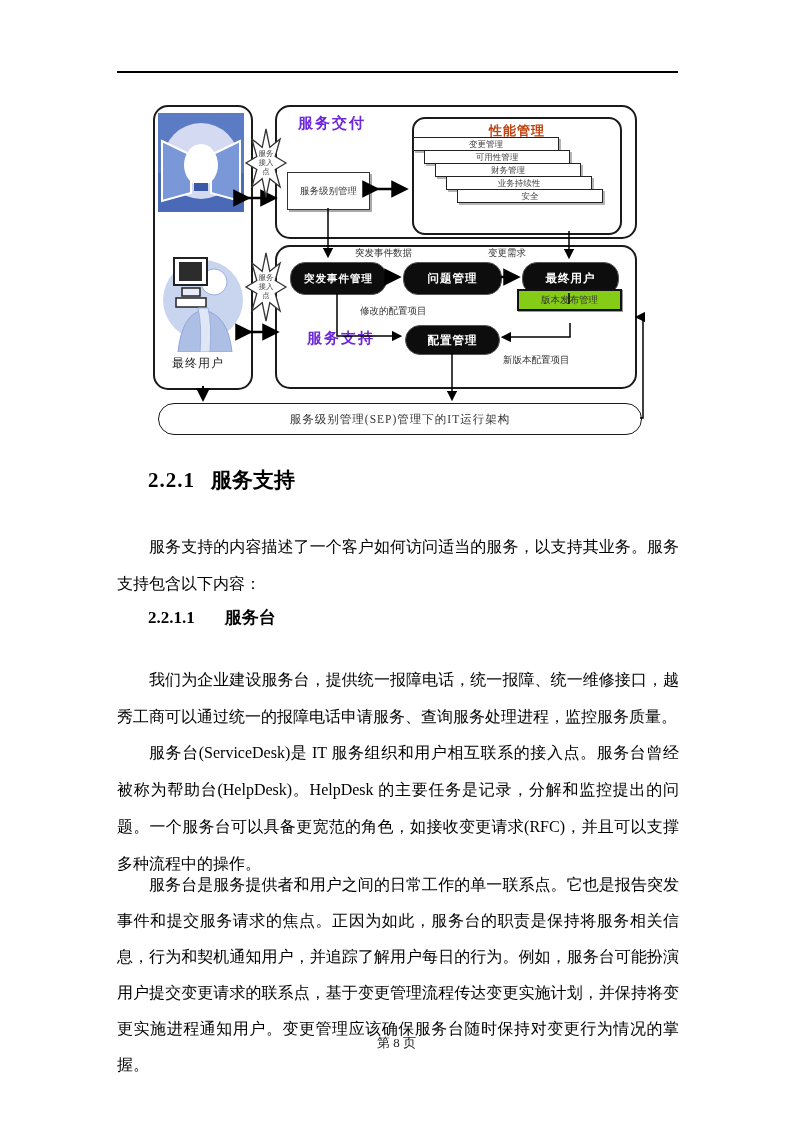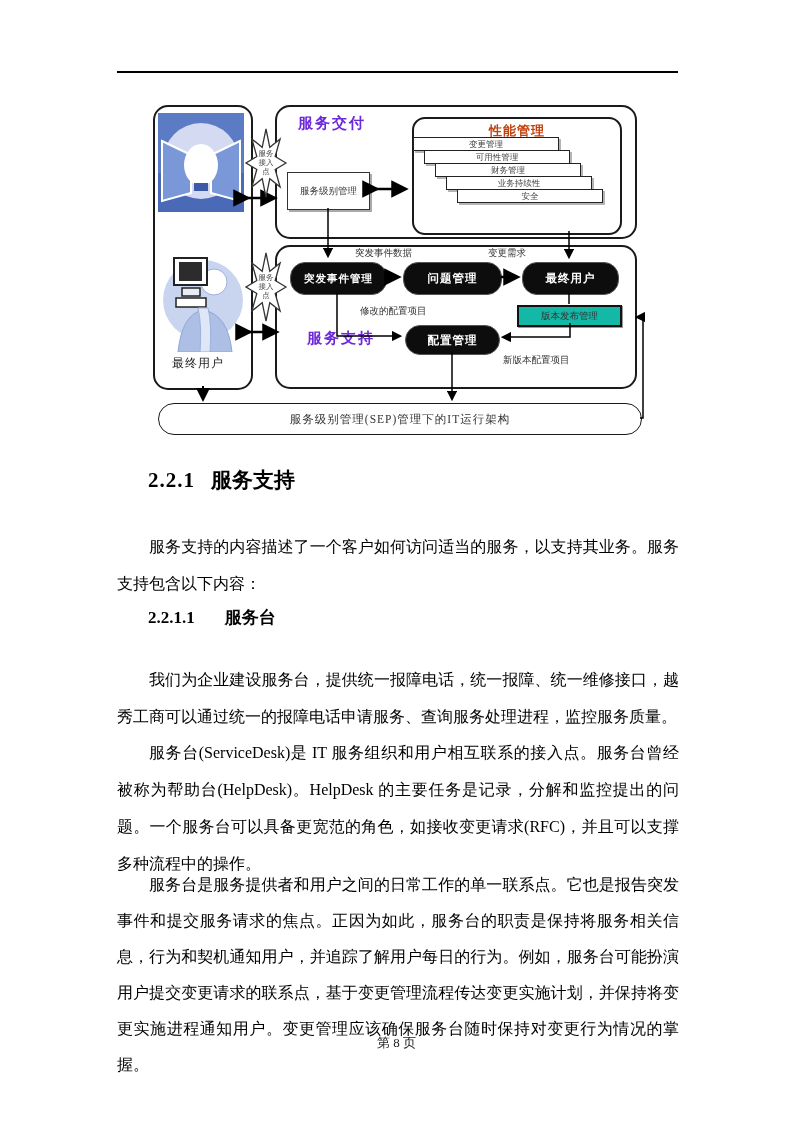--- a/index.html
+++ b/index.html
@@ -22,22 +22,22 @@
   .slm{position:absolute;left:137px;top:74px;width:81px;height:36px;border:1.5px solid #333;
        box-shadow:2px 2px 0 #aaa;display:flex;align-items:center;justify-content:center;
        font-size:9.5px;color:#333;background:#fff;}
   .perf{position:absolute;left:262px;top:19px;width:206px;height:114px;border:2px solid #1a1a1a;border-radius:13px;background:#fff;}
   .perf-title{position:absolute;left:0;top:3px;width:100%;text-align:center;font-size:13px;font-weight:bold;color:#c2410c;letter-spacing:1px;}
   .stack{position:absolute;height:12px;width:144px;background:#fff;border:1px solid #222;
          box-shadow:2px 2px 0 #b5b5b5;font-size:8.5px;color:#444;text-align:center;line-height:12px;}
   .pill{position:absolute;background:#0d0d0d;border:1px solid #555;border-radius:15px;color:#fff;
         display:flex;align-items:center;justify-content:center;font-weight:bold;letter-spacing:1px;}
   .flow-label{position:absolute;font-size:9.5px;color:#333;white-space:nowrap;}
-  .release{position:absolute;left:367px;top:207px;width:101px;height:18px;border:2px solid #111;
-           box-shadow:1px 1px 0 #999;background:#14b8a6;display:flex;align-items:center;justify-content:center;
+  .release{position:absolute;left:367px;top:191px;width:101px;height:18px;border:2px solid #111;
+           box-shadow:1px 1px 0 #999;background:#84cc16;display:flex;align-items:center;justify-content:center;
            font-size:9.5px;color:#333;}
   .bottom-bar{left:8px;top:305px;width:482px;height:30px;border-radius:16px;border:1.5px solid #1a1a1a;
               display:flex;align-items:center;justify-content:center;font-size:11.5px;color:#333;letter-spacing:1px;}
   .star{position:absolute;width:52px;height:80px;}
   .star text{font-size:7.5px;fill:#444;}
   
   .h1{left:148px;top:466px;font-size:21px;font-weight:bold;font-family:"Liberation Serif",serif;}
   .h1 .num{margin-right:16px;letter-spacing:1px;}
   .h2{left:148px;top:606px;font-size:17px;font-weight:bold;font-family:Liberation Serif, serif;}
   .h2 .num{margin-right:30px;}

